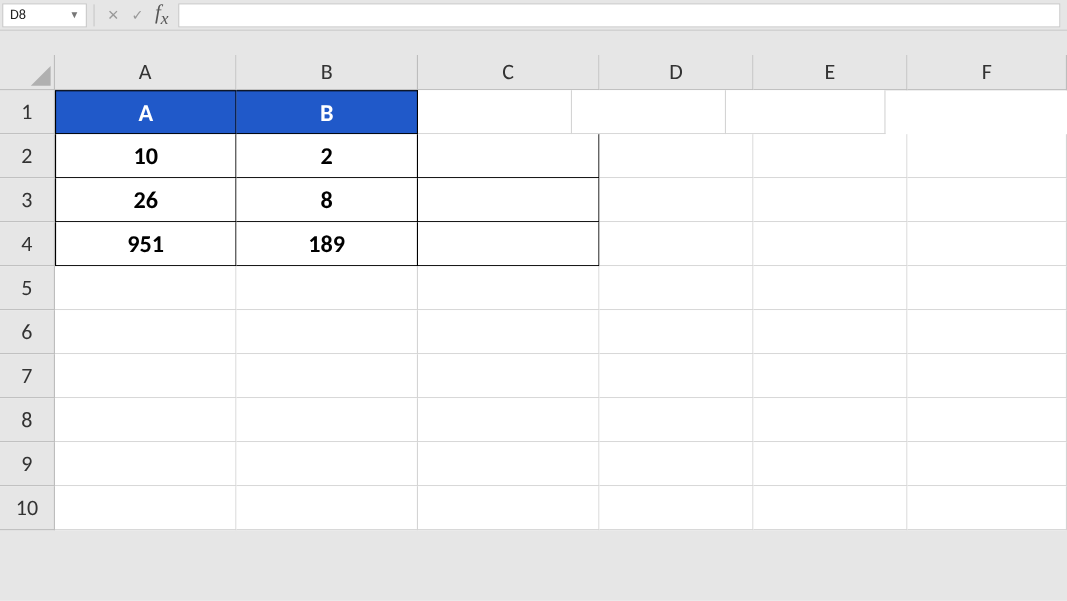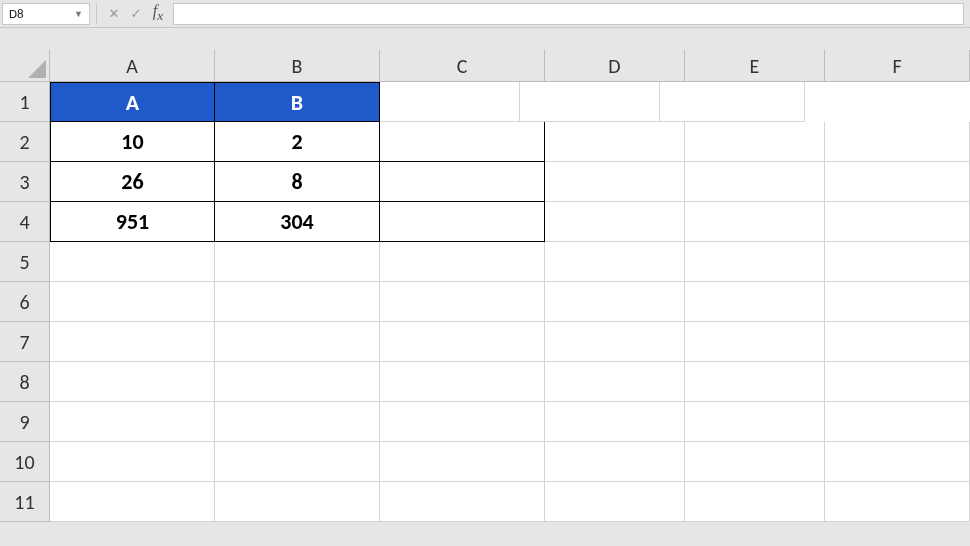--- a/index.html
+++ b/index.html
@@ -1,24 +1,24 @@
 <!DOCTYPE html>
 <html><head>
 <meta charset="utf-8">
 <style>
   * { box-sizing: border-box; margin: 0; padding: 0; }
   html, body { width: 970px; height: 546px; overflow: hidden; font-family: Calibri, Arial, sans-serif; background: #e6e6e6; }
   
   
   .formula-bar { height: 28px; background: #e6e6e6; display: flex; align-items: center; border-bottom: 1px solid #c8c8c8; }
-  .name-box { width: 88px; height: 22px; margin-left: 2px; background: #fff; border: 1px solid #c8c8c8; display: flex; align-items: center; padding: 0 6px; font-size: 13px; color: #222; }
+  .name-box { width: 77px; height: 22px; margin-left: 2px; background: #fff; border: 1px solid #c8c8c8; display: flex; align-items: center; padding: 0 6px; font-size: 13px; color: #222; }
   .name-box .dd { margin-left: auto; font-size: 9px; color: #777; }
   .fb-sep { width: 1px; height: 20px; background: #c8c8c8; margin: 0 6px; }
   .fb-btn { width: 22px; height: 22px; display: flex; align-items: center; justify-content: center; color: #999; font-size: 13px; }
-  .fx-label { font-style: italic; font-size: 16px; color: #555; font-family: "Times New Roman", serif; }
+  .fx-label { font-style: italic; font-size: 19px; color: #555; font-family: "Times New Roman", serif; }
   .formula-input { flex: 1; height: 22px; background: #fff; border: 1px solid #c8c8c8; margin: 0 6px 0 4px; padding: 0 4px; font-size: 13px; }
   
   
   .toolbar-spacer { height: 22px; background: #e6e6e6; }
   
   
   .grid-wrap { background: #fff; position: relative; }
   
   
   .corner { width: 50px; height: 32px; background: #e6e6e6; border-right: 1px solid #bdbdbd; border-bottom: 1px solid #bdbdbd; position: relative; }
@@ -114,21 +114,21 @@
       <div class="cell cB data tb">8</div>
       <div class="cell cC tb"></div>
       <div class="cell cD"></div>
       <div class="cell cE"></div>
       <div class="cell cF"></div>
     </div>
 
     <div class="row">
       <div class="row-h">4</div>
       <div class="cell cA data tb tb-left">951</div>
-      <div class="cell cB data tb">304</div>
+      <div class="cell cB data tb">189</div>
       <div class="cell cC tb"></div>
       <div class="cell cD"></div>
       <div class="cell cE"></div>
       <div class="cell cF"></div>
     </div>
 
     <div class="row">
       <div class="row-h">5</div>
       <div class="cell cA"></div>
       <div class="cell cB"></div>
@@ -175,24 +175,15 @@
     </div>
     <div class="row">
       <div class="row-h">10</div>
       <div class="cell cA"></div>
       <div class="cell cB"></div>
       <div class="cell cC"></div>
       <div class="cell cD"></div>
       <div class="cell cE"></div>
       <div class="cell cF"></div>
     </div>
-    <div class="row">
-      <div class="row-h">11</div>
-      <div class="cell cA"></div>
-      <div class="cell cB"></div>
-      <div class="cell cC"></div>
-      <div class="cell cD"></div>
-      <div class="cell cE"></div>
-      <div class="cell cF"></div>
-    </div>
 
   </div>
 </div>
 
 </body></html>

